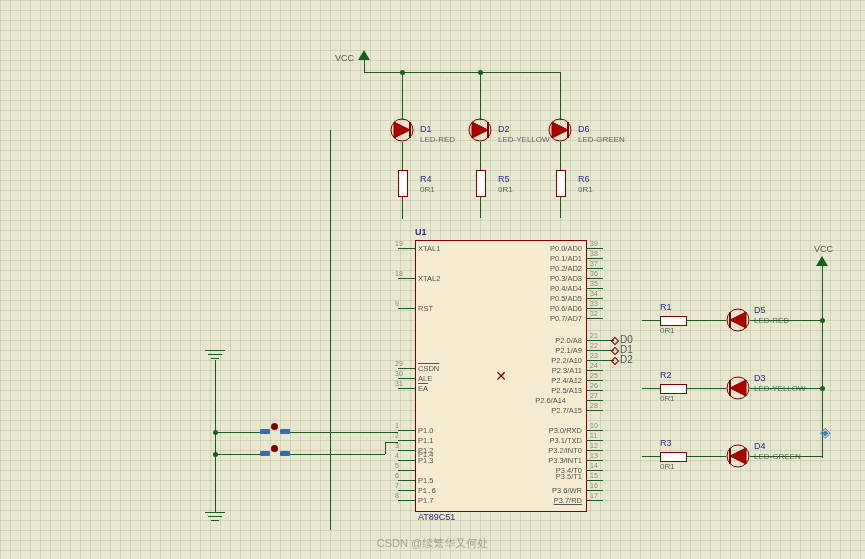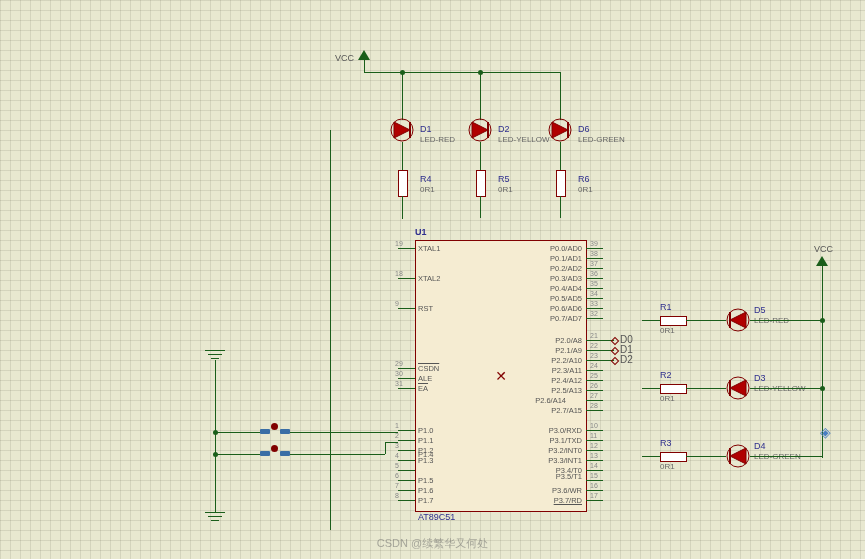--- a/index.html
+++ b/index.html
@@ -247,21 +247,21 @@
     <div class="pin-num" style="left: 395px; top: 452px;">4</div>
     <div class="pin-l" style="left: 418px; top: 456px;">P1.3</div>
     <div class="wire h" style="left: 398px; top: 460px; width: 17px;"></div>
     <div class="pin-num" style="left: 395px; top: 462px;">5</div>
     <div class="pin-l" style="left: 418px; top: 450px;">P1.4</div>
     <div class="wire h" style="left: 398px; top: 470px; width: 17px;"></div>
     <div class="pin-num" style="left: 395px; top: 472px;">6</div>
     <div class="pin-l" style="left: 418px; top: 476px;">P1.5</div>
     <div class="wire h" style="left: 398px; top: 480px; width: 17px;"></div>
     <div class="pin-num" style="left: 395px; top: 482px;">7</div>
-    <div class="pin-l" style="left: 418px; top: 486px;">P1.6</div>
+    <div class="pin-l" style="left: 418px; top: 486px; font-family: Liberation Mono, monospace;">P1.6</div>
     <div class="wire h" style="left: 398px; top: 490px; width: 17px;"></div>
     <div class="pin-num" style="left: 395px; top: 492px;">8</div>
     <div class="pin-l" style="left: 418px; top: 496px;">P1.7</div>
     <div class="wire h" style="left: 398px; top: 500px; width: 17px;"></div>
   </div>
 
 <div id="right-pins">
     <div class="pin-num" style="left: 590px; top: 240px;">39</div>
     <div class="pin-r" style="right: 283px; top: 244px;">P0.0/AD0</div>
     <div class="wire h" style="left: 586px; top: 248px; width: 17px;"></div>

